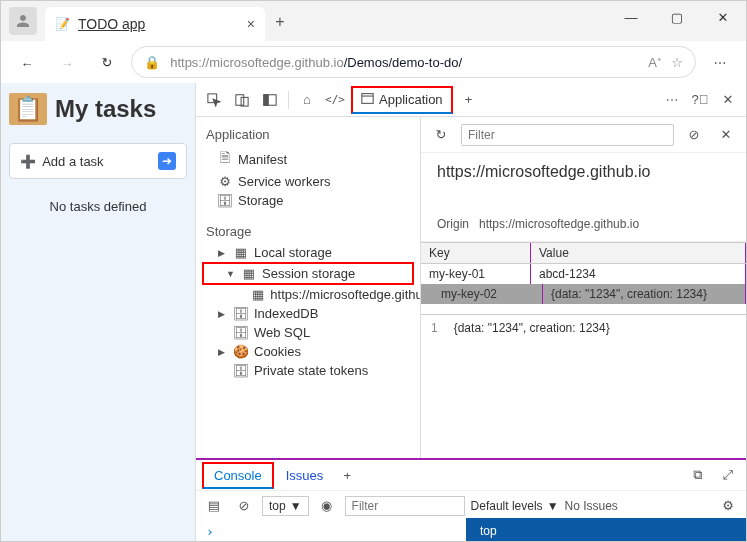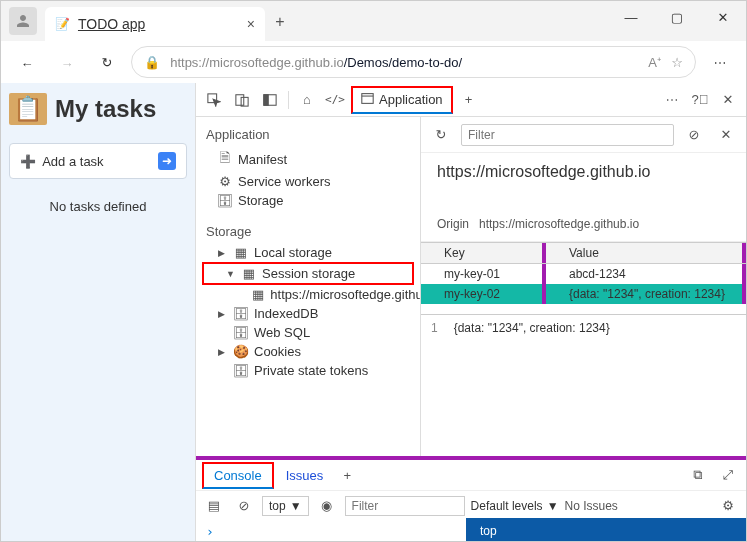--- a/index.html
+++ b/index.html
@@ -54,30 +54,30 @@
 
 .dt-content { flex: 1; display: flex; flex-direction: column; }
 .dt-toolbar { height: 36px; display: flex; align-items: center; padding: 0 8px; gap: 8px; border-bottom: 1px solid #eee; }
 .dt-toolbar input { flex: 1; height: 22px; border: 1px solid #ccc; border-radius: 2px; padding: 0 6px; font-size: 12px; }
 .origin-block { padding: 10px 16px; border-bottom: 1px solid #eee; }
 .origin-block .title { font-size: 16px; margin-bottom: 10px; }
 .origin-block .row { font-size: 12px; color: #555; margin-top: 36px; }
 .kv-table { border-top: 1px solid #ccc; }
 .kv-head, .kv-row { display: flex; font-size: 12px; }
 .kv-head { background: #f3f3f3; border-bottom: 1px solid #ccc; }
-.kv-cell { padding: 3px 8px; border-right: 4px solid #a21caf; margin-left: 15px; }
+.kv-cell { padding: 3px 8px; border-right: 1px solid #a21caf; }
 .kv-cell.key { width: 110px; }
 .kv-cell.val { flex: 1; }
-.kv-row.sel { background: #14b8a6; }
+.kv-row.sel { background: #a3a3a3; padding-left: 12px; }
 .preview { padding: 6px 10px; font-family: Consolas, monospace; font-size: 12px; display: flex; gap: 16px; border-top: 1px solid #ccc; margin-top: 10px; }
 .preview .ln { color: #888; }
 .status { padding: 8px 10px; font-size: 12px; color: #555; border-top: 1px solid #ccc; }
 
 
-.drawer { border-top: 4px solid #a21caf; }
+.drawer { border-top: 2px solid #a21caf; }
 .drawer-tabs { height: 30px; display: flex; align-items: center; padding: 0 6px; gap: 2px; }
 .drawer-tab { padding: 4px 10px; font-size: 13px; color: #1d4ed8; }
 .drawer-tab.active { color: #0078d4; border-bottom: 2px solid #0078d4; }
 .drawer-toolbar { height: 30px; display: flex; align-items: center; padding: 0 6px; gap: 6px; border-top: 1px solid #eee; }
 .context-btn { border: 1px solid #ccc; padding: 2px 6px; font-size: 12px; display: flex; align-items: center; gap: 4px; background: #fff; }
 .drawer-toolbar input { width: 120px; height: 20px; border: 1px solid #ccc; padding: 0 6px; font-size: 12px; }
 .context-menu { position: absolute; background: #0c5aa6; color: #fff; font-size: 12px; padding: 4px 14px; width: 300px; }
 .context-menu div { padding: 2px 0; }
 .drawer-input { padding: 4px 10px; color: #0078d4; font-family: Consolas, monospace; }
 </style>

